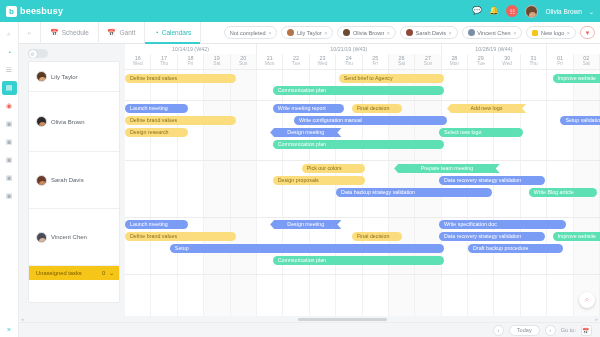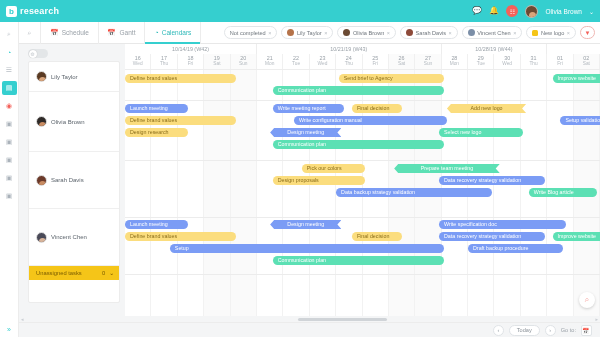--- a/index.html
+++ b/index.html
@@ -244,21 +244,21 @@
   }
 </style>
 </head>
 <body>
 
 <div id="app">
 
   <div class="topbar">
     <div class="brand">
       <div class="brand-mark">b</div>
-      <div class="brand-name">research</div>
+      <div class="brand-name">beesbusy</div>
     </div>
     <div class="topbar-right">
       <div class="tb-icon">💬</div>
       <div class="tb-icon">🔔</div>
       <div class="tb-badge">☷</div>
       <div class="tb-avatar"></div>
       <div class="tb-user">Olivia Brown</div>
       <div class="tb-caret">⌄</div>
     </div>
   </div>

